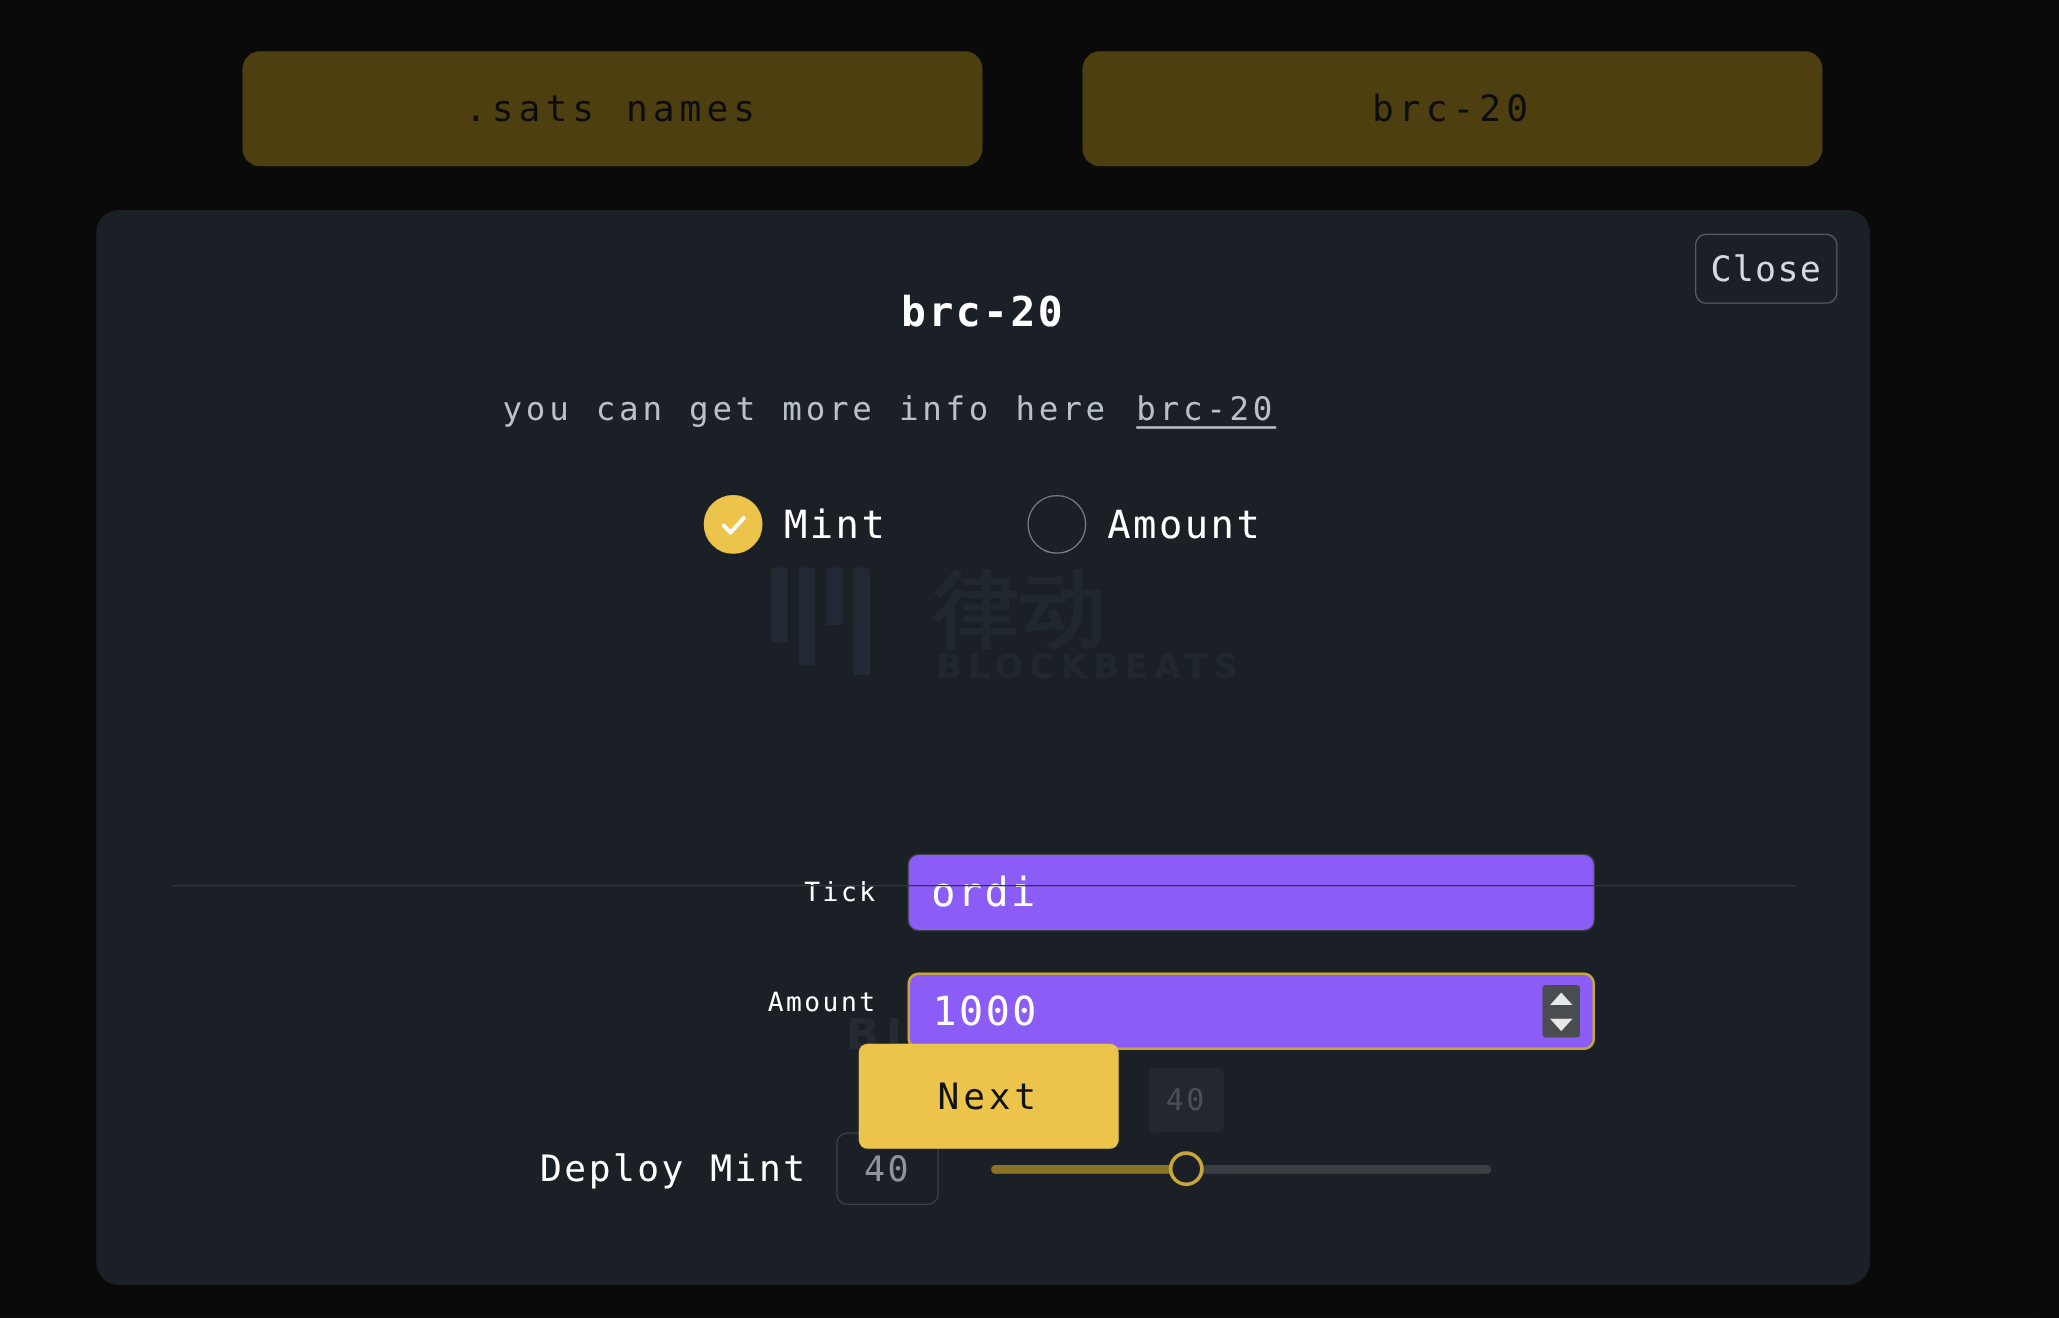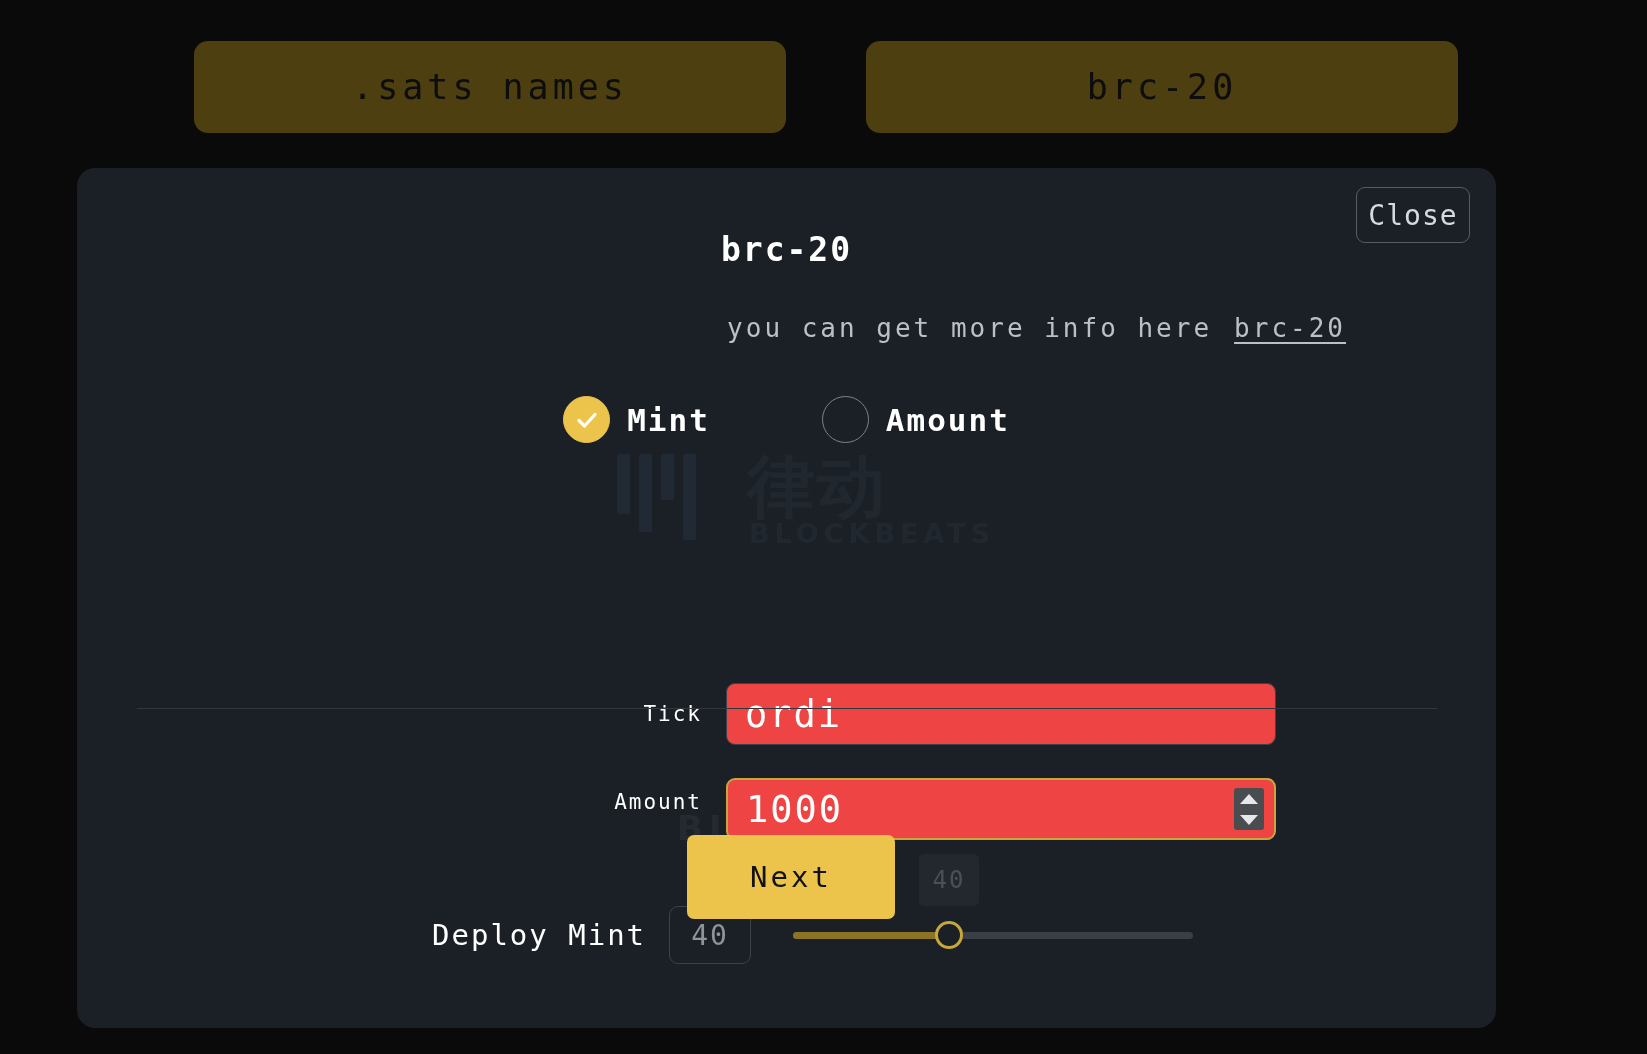--- a/index.html
+++ b/index.html
@@ -24,21 +24,21 @@
     height: 92px;
   }
   .tab {
     position: absolute;
     height: 92px;
     border-radius: 14px;
     background: #4d3f10;
     border: none;
     color: #0d0d0d;
     font-family: "DejaVu Sans Mono", "Liberation Mono", monospace;
-    font-size: 35px;
+    font-size: 29px;
     letter-spacing: 4px;
     display: flex;
     align-items: center;
     justify-content: center;
     cursor: pointer;
     padding: 0;
   }
   .tab-sats { left: 194px; width: 592px; }
   .tab-brc  { left: 866px; width: 592px; }
 
@@ -119,21 +119,21 @@
     color: #ffffff;
     font-size: 33px;
     font-weight: 700;
     letter-spacing: 2px;
   }
 
   .info-line {
     position: absolute;
     left: 0; top: 145px;
     width: 1269px;
-    text-align: right;
+    text-align: center;
     color: #b9c0c7;
     font-size: 26px;
     letter-spacing: 3px;
   }
   .info-line a {
     color: #b9c0c7;
     text-decoration: underline;
     text-underline-offset: 5px;
     margin-left: 22px;
     cursor: pointer;
@@ -141,21 +141,20 @@
 
   
   .radio-row {
     position: absolute;
     left: 0; top: 228px;
     width: 1419px;
     display: flex;
     justify-content: center;
     align-items: center;
     gap: 112px;
-    font-weight: bold;
   }
   .radio-opt { display: flex; align-items: center; gap: 17px; cursor: pointer; }
   .radio-circle {
     width: 47px; height: 47px; border-radius: 50%;
     box-sizing: border-box;
     display: flex; align-items: center; justify-content: center;
     flex: none;
   }
   .radio-circle.on  { background: #edc44b; border: 1px solid #edc44b; }
   .radio-circle.off { background: transparent; border: 1px solid #7b8288; }
@@ -172,26 +171,26 @@
     color: #ffffff;
     font-size: 21px;
     letter-spacing: 2px;
     text-align: right;
     width: 190px;
     margin-right: 24px;
   }
   .field-input {
     box-sizing: border-box;
     height: 62px;
-    background: #ef4444;
+    background: #8b5cf6;
     border: 1px solid #3b4249;
     border-radius: 9px;
     color: #ffffff;
     font-family: "DejaVu Sans Mono", "Liberation Mono", monospace;
-    font-size: 37px;
+    font-size: 32px;
     letter-spacing: 2px;
     padding: 0 18px;
     outline: none;
   }
   .row-tick   { left: 435px; top: 515px; }
   .row-amount { left: 435px; top: 610px; }
   .row-tick .field-input   { width: 550px; }
 
   .amount-wrap {
     position: relative;

